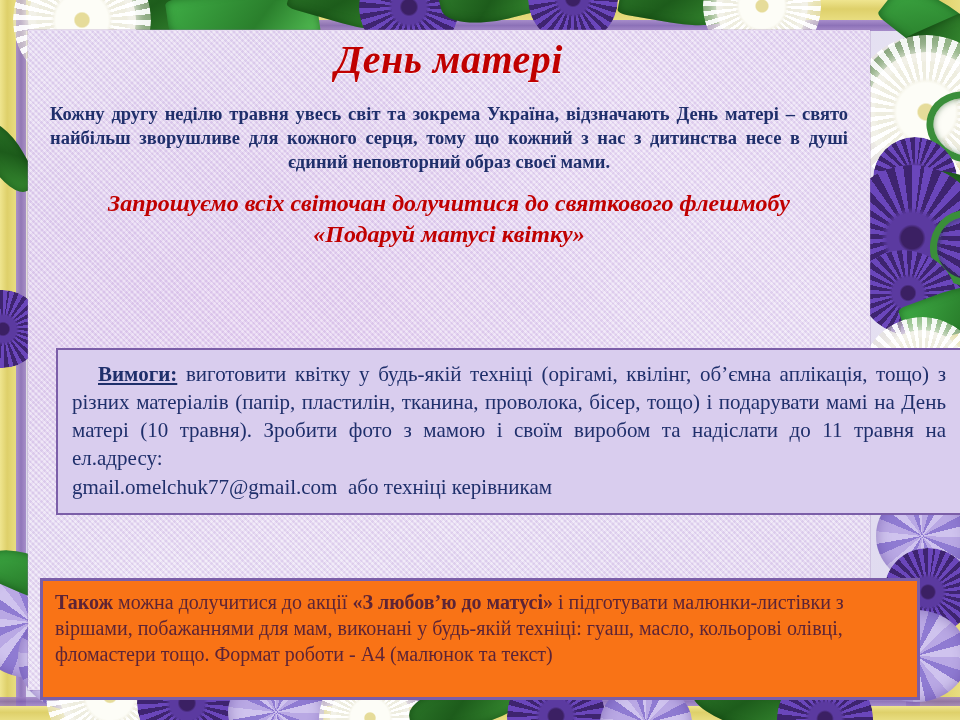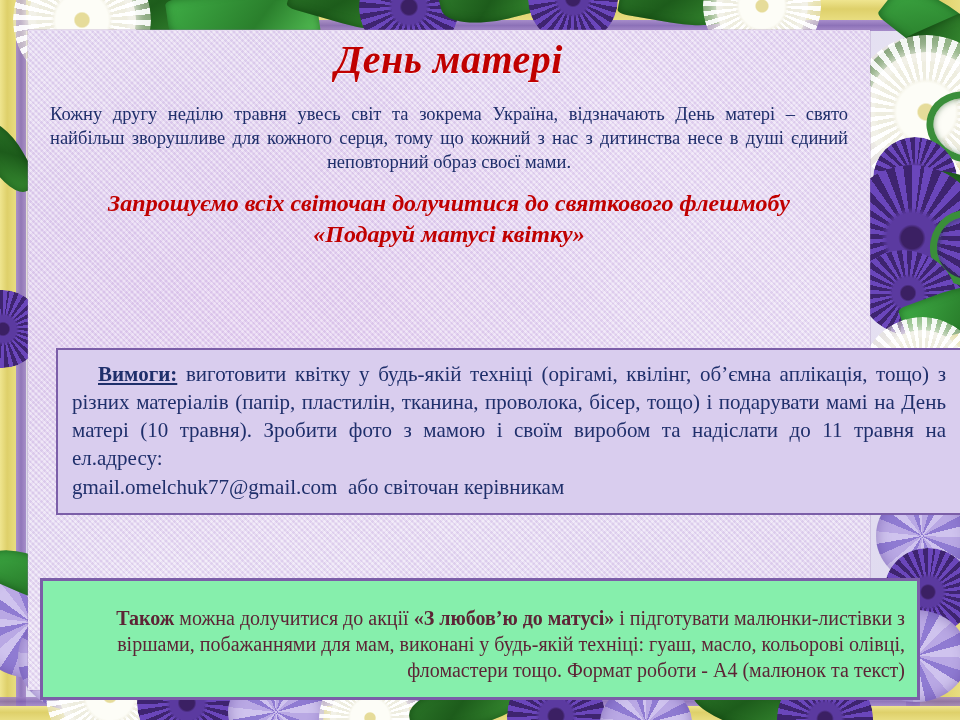--- a/index.html
+++ b/index.html
@@ -156,20 +156,21 @@
     color: #1f2f6b;
     text-align: justify;
     text-align-last: center;
     margin: 0 16px;
   }
 
   #para-intro {
     font-size: 18.5px;
     line-height: 1.30;
     margin: 8px 22px 10px 22px;
+    font-weight: bold;
   }
 
   #para-special {
     font-size: 23px;
     line-height: 1.34;
     text-align: center;
     text-align-last: center;
     margin: 0 34px 8px 34px;
   }
 
@@ -207,28 +208,28 @@
   #req-box .indent { display: inline-block; width: 26px; }
   #req-box .tail { text-align: left; }
 
   
   #also-box {
     position: absolute;
     left: 40px;
     top: 578px;
     width: 880px;
     height: 122px;
-    background: #86efac;
+    background: #f97316;
     border: 3px solid #7b5ea8;
     box-sizing: border-box;
-    padding: 24px 12px;
+    padding: 8px 12px;
     color: #5d2436;
     font-size: 20px;
     line-height: 1.30;
-    text-align: right;
+    text-align: left;
   }
   #also-box b { font-weight: bold; }
 </style>
 </head>
 <body>
 
 <div id="poster">
 
   <div class="frame-base"></div>
 
@@ -293,21 +294,21 @@
 
     <p id="para-invite">Запрошуємо всіх світочан долучитися до святкового флешмобу «Подаруй матусі квітку»</p>
 
     <div id="req-box">
       <p style="margin:0;">
         <span class="indent"></span><span class="lead">Вимоги:</span>
         <span>виготовити квітку у будь-якій техніці (орігамі, квілінг, об’ємна аплікація, тощо) з різних матеріалів (папір, пластилін, тканина, проволока, бісер, тощо) і подарувати мамі на День матері (10 травня). Зробити фото з мамою і своїм виробом та надіслати до 11 травня на ел.адресу:</span>
       </p>
       <p class="tail" style="margin:0;">
         <span>gmail.omelchuk77@gmail.com</span>
-        &nbsp;<span>або світочан керівникам</span>
+        &nbsp;<span>або техніці керівникам</span>
       </p>
     </div>
 
   </div>
 
   <div id="also-box">
     <b>Також</b>
     <span>можна долучитися до акції</span>
     <b>«З любов’ю до матусі»</b>
     <span>і підготувати малюнки-листівки з віршами, побажаннями для мам, виконані у будь-якій техніці: гуаш, масло, кольорові олівці, фломастери тощо. Формат роботи - А4 (малюнок та текст)</span>

